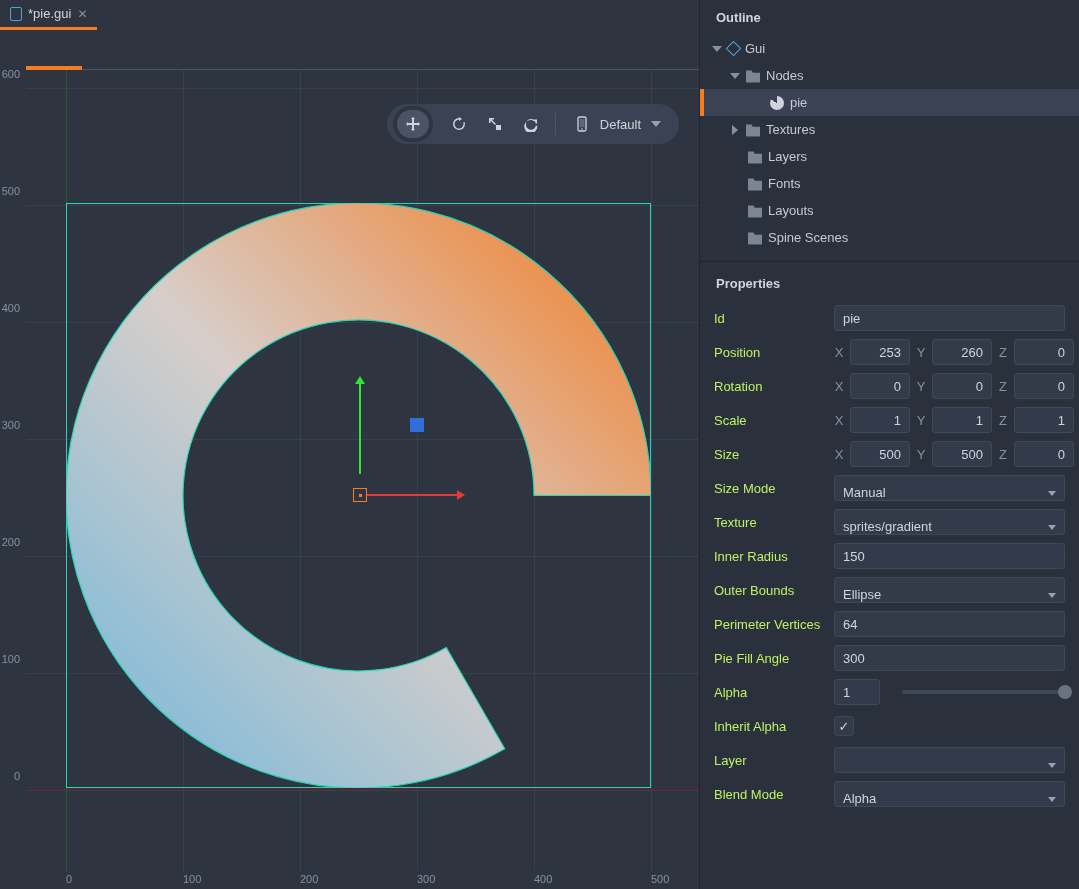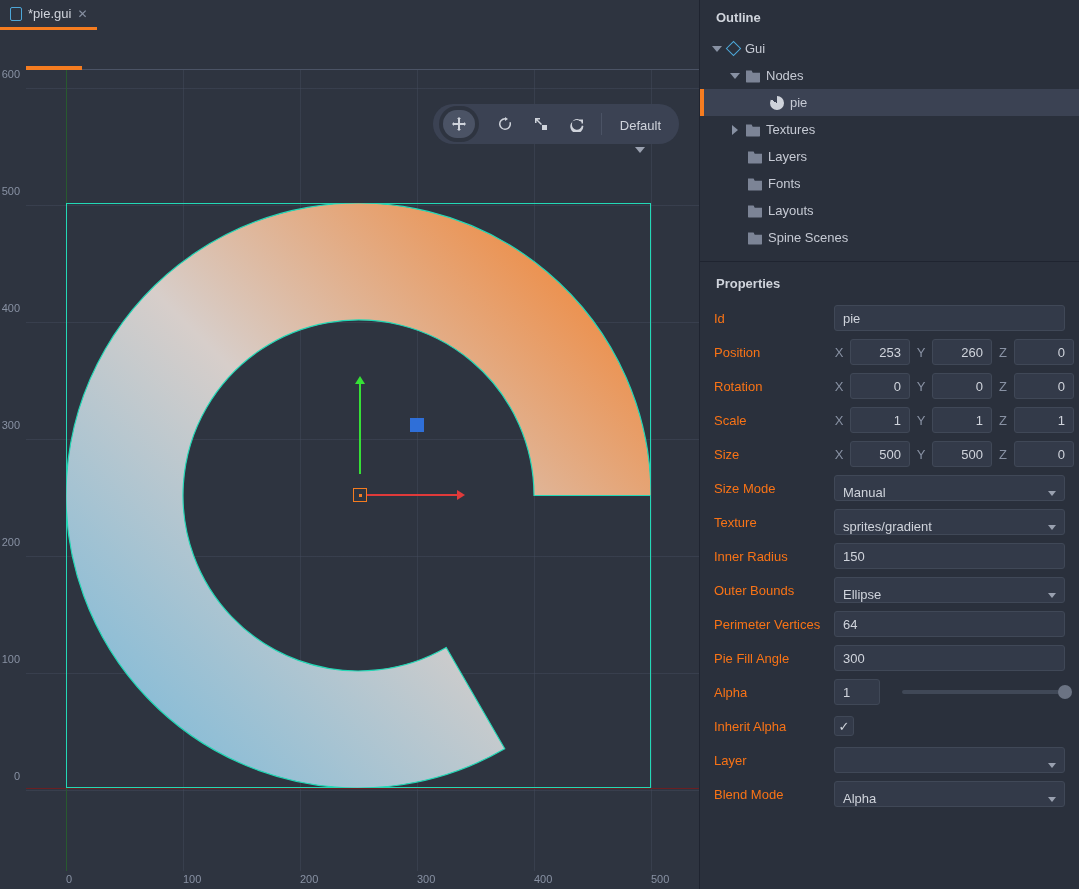--- a/index.html
+++ b/index.html
@@ -86,21 +86,20 @@
   }
   .tool-seg{display:flex;background:#2e3440;border-radius:18px;padding:4px 4px;gap:2px;margin-right:6px;}
   .tool-btn{
     width:32px;height:28px;display:flex;align-items:center;justify-content:center;
     color:#cfd3db;border-radius:14px;
   }
   .tool-btn.active{background:#4b5365;}
   .tool-drop{
     display:flex;align-items:center;gap:10px;padding:0 12px 0 10px;height:32px;
     color:#cfd3db;
-    flex-direction:column;
   }
   .chev{width:0;height:0;border:5px solid transparent;border-top:6px solid #9aa1b0;margin-top:4px;}
 
   
   .side-pane {
     width: 380px; height: 889px; background:#2a303c; display:flex; flex-direction:column;
     border-left:1px solid #1f2430;
   }
   .panel-title{padding:10px 16px;font-weight:600;color:#d0d4dc;}
   .outline{padding-bottom:6px;}
@@ -118,21 +117,21 @@
   .i-folder{background:#7c8496;clip-path:polygon(0 15%,40% 15%,48% 30%,100% 30%,100% 100%,0 100%);border-radius:1px;}
   .i-gui{border:1px solid #4da7d8;transform:rotate(45deg);width:11px;height:11px;}
   .i-file{border:1px solid #4da7d8;border-radius:2px;width:12px;height:14px;position:relative;}
   .i-pie{width:14px;height:14px;border-radius:50%;background:conic-gradient(#cfd3db 0 300deg, transparent 300deg 360deg);} 
 
   .divider{height:1px;background:#1f2430;margin:4px 0;}
   .properties{flex:1;overflow-y:auto;}
   .prop-row{
     display:flex;align-items:center;height:34px;padding:0 14px 0 14px;gap:10px;
   }
-  .prop-label{width:110px;color:#f97316;flex:none;}
+  .prop-label{width:110px;color:#bef264;flex:none;}
   .prop-input, .prop-select{
     background:#333a49;border:1px solid #404857;color:#d0d4dc;height:26px;border-radius:3px;
     padding:0 8px;flex:1;min-width:0;font-size:13px;font-family:inherit;
   }
   .vec-group{display:flex;gap:6px;flex:1;align-items:center;}
   .axis-lbl{width:10px;text-align:center;color:#8891a3;}
   .vec-group input{width:60px;text-align:right;flex:none;}
   .prop-select{display:flex;align-items:flex-end;justify-content:space-between;}
   .chev-sm{width:0;height:0;border:4px solid transparent;border-top:5px solid #9aa1b0;margin-top:3px;}
   .color-swatch{width:14px;height:14px;background:#fff;border:1px solid #555;display:inline-block;margin-right:6px;}

